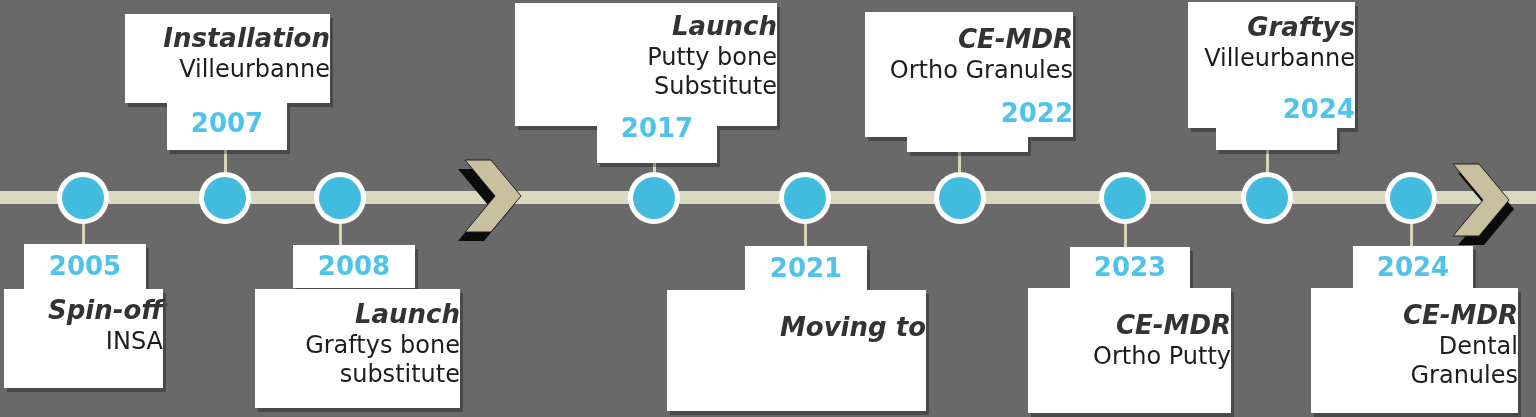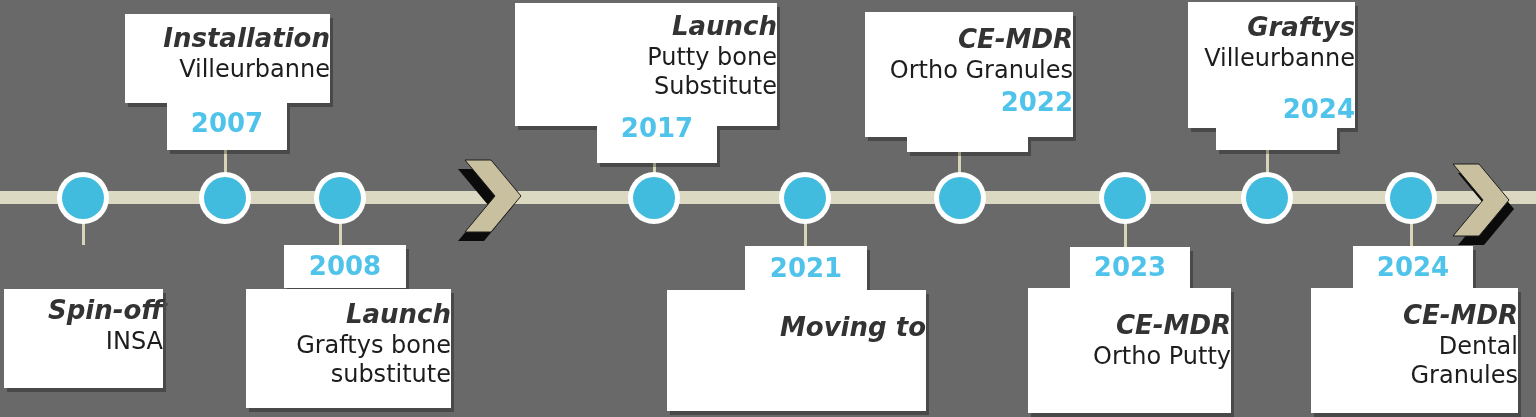--- a/index.html
+++ b/index.html
@@ -30,31 +30,31 @@
   .c2007 .big{left:0;top:0;width:205px;height:89px;padding-top:9px;}
   .c2007 .stub{left:42px;top:89px;width:120px;height:47px;}
   .c2007 .year{margin-top:4px;}
   .c2017{left:515px;top:3px;width:262px;height:160px;}
   .c2017 .big{left:0;top:0;width:262px;height:123px;padding-top:8px;}
   .c2017 .stub{left:82px;top:123px;width:120px;height:37px;}
   .c2017 .year{margin-top:-14px;}
   .c2022{left:865px;top:12px;width:208px;height:140px;}
   .c2022 .big{left:0;top:0;width:208px;height:125px;padding-top:12px;}
   .c2022 .stub{left:42px;top:125px;width:121px;height:15px;}
-  .c2022 .year{margin-top:1px;padding-left:24px;}
+  .c2022 .year{margin-top:12px;padding-left:24px;}
   .c2024a{left:1162px;top:2px;width:208px;height:148px;}
   .c2024a .big{left:0;top:0;width:167px;height:126px;padding-top:10px;margin-left:26px;}
   .c2024a .stub{left:54px;top:126px;width:121px;height:22px;}
   .c2024a .year{margin-top:20px;}
   
   .c2005{left:4px;top:244px;width:159px;height:144px;}
   .c2005 .stub{left:20px;top:0;width:122px;height:45px;}
   .c2005 .stub .year{line-height:45px;}
   .c2005 .big{left:0;top:45px;width:159px;height:99px;padding-top:6px;}
-  .c2008{left:246px;top:245px;width:208px;height:163px;}
+  .c2008{left:255px;top:245px;width:208px;height:163px;}
   .c2008 .stub{left:38px;top:0;width:122px;height:43px;}
   .c2008 .stub .year{line-height:43px;}
   .c2008 .big{left:0;top:44px;width:205px;height:119px;padding-top:10px;}
   .c2021{left:667px;top:246px;width:259px;height:165px;}
   .c2021 .stub{left:78px;top:0;width:122px;height:44px;}
   .c2021 .stub .year{line-height:44px;text-align:center;}
   .c2021 .big{left:0;top:44px;width:259px;height:121px;padding-top:22px;}
   .c2023{left:1028px;top:247px;width:203px;height:214px;}
   .c2023 .stub{left:42px;top:0;width:120px;height:41px;}
   .c2023 .stub .year{line-height:41px;}
@@ -158,20 +158,23 @@
   <div class="card c2024a">
     <div class="big">
       <div class="title">Graftys</div>
       <div class="line">Villeurbanne</div>
       <span class="year">2024</span>
     </div>
     <div class="stub"></div>
   </div>
 
   <div class="card c2005">
+    <div class="stub">
+      <span class="year">2005</span>
+    </div>
     <div class="big">
       <div class="title">Spin-off</div>
       <div class="line">INSA</div>
     </div>
   </div>
 
   <div class="card c2008">
     <div class="stub">
       <span class="year">2008</span>
     </div>

